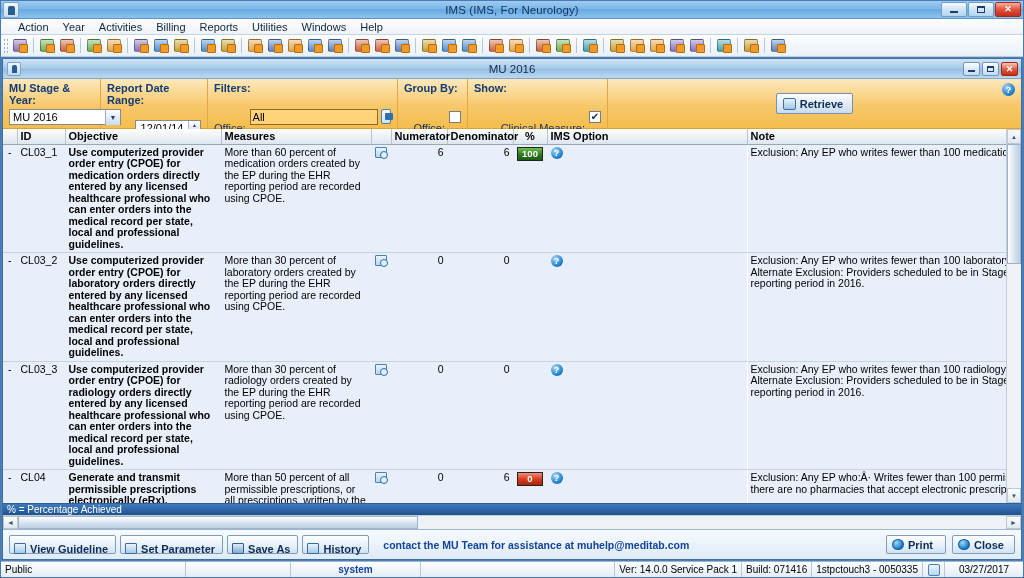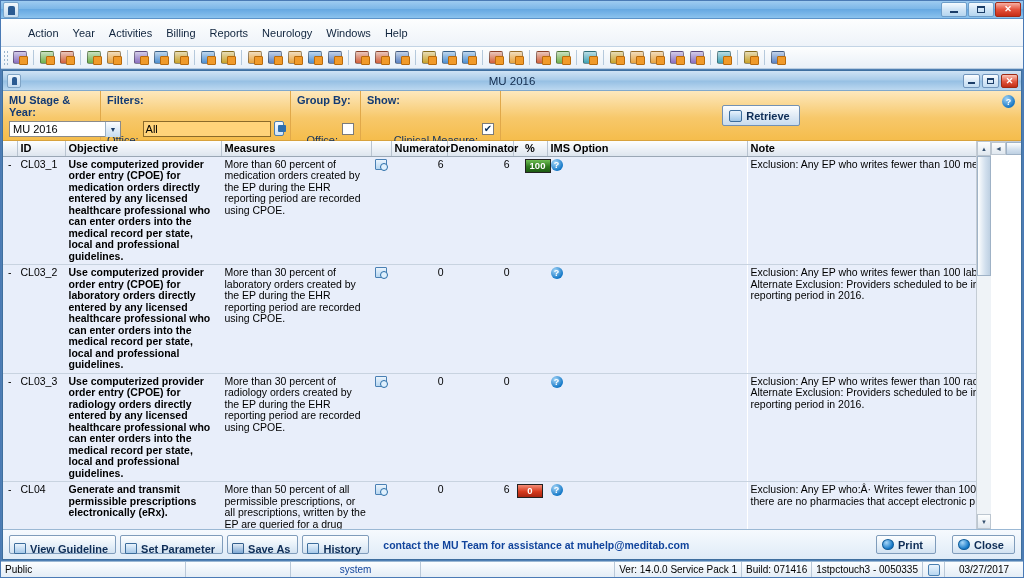--- a/index.html
+++ b/index.html
@@ -57,24 +57,24 @@
   }
   .win-btn.close {
     background: linear-gradient(#f7b0a4, #e4523c 50%, #c62d17);
     border-color: #a32a16; color: #fff; font-weight: bold;
   }
   .win-btn .g-min { display:block; width:8px; height:2px; background:#1b3d68; margin-top:5px; }
   .win-btn .g-max { display:block; width:8px; height:7px; border:1px solid #1b3d68; border-top-width:2px; }
 
   
   .menubar {
-    height: 28px;
+    height: 16px;
     background: linear-gradient(#fdfefe, #eef3f9);
     border-bottom: 1px solid #c3d4e5;
-    display: flex; align-items: center; padding-left: 20px;
+    display: flex; align-items: center; padding-left: 10px;
   }
   .menubar .mi {
     padding: 1px 7px; font-size: 11px; color: #10243d; cursor: default;
   }
 
   
   .toolbar {
     height: 22px;
     background: linear-gradient(#fdfefe, #e9f0f8);
     border-bottom: 1px solid #b9cde1;
@@ -227,21 +227,21 @@
   }
   .help-q {
     position: absolute; right: 6px; top: 4px;
     width: 13px; height: 13px; border-radius: 50%;
     background: radial-gradient(circle at 35% 30%, #9fd3f7, #1576c4 70%);
     color: #fff; font-size: 9px; font-weight: bold;
     display: flex; align-items: center; justify-content: center;
   }
 
   
-  .gridwrap { flex: 1; display: flex; flex-direction: row; overflow: hidden; background: #fff; }
+  .gridwrap { flex: 1; display: flex; flex-direction: column; overflow: hidden; background: #fff; }
   .grid-scroll { flex: 1; display: flex; overflow: hidden; }
   .grid-main { flex: 1; overflow: hidden; position: relative; }
   table.grid { border-collapse: collapse; width: 1240px; table-layout: fixed; }
   table.grid th {
     background: linear-gradient(#fdfefe, #eaeff5 60%, #dde5ee);
     border-right: 1px solid #b9c4d0; border-bottom: 1px solid #9aa7b5;
     font-size: 11px; font-weight: bold; color: #000;
     text-align: left; padding: 1px 3px; height: 15px;
     white-space: nowrap;
   }
@@ -271,21 +271,21 @@
   }
   .msr-ico::after {
     content:""; position:absolute; right:-2px; bottom:-2px; width:6px; height:6px;
     border-radius:50%; border:1.5px solid #2b6ea8; background:#dff0fd;
   }
   .pct-badge {
     display: inline-block; min-width: 26px; padding: 0 3px;
     font-size: 9.5px; font-weight: bold; color: #fff;
     border: 1px solid #222; text-align: center; line-height: 12px;
   }
-  .pct-badge.green { background: linear-gradient(#6fbf54, #2f7a1f 55%, #1d5a12); margin-left: 8px; }
+  .pct-badge.green { background: linear-gradient(#6fbf54, #2f7a1f 55%, #1d5a12); }
   .pct-badge.red { background: linear-gradient(#f48e78, #d6391c 55%, #a82510); }
   .q-ico {
     display: inline-block; width: 12px; height: 12px; border-radius: 50%;
     background: radial-gradient(circle at 35% 30%, #a5d6f8, #1176c6 72%);
     color: #fff; font-size: 9px; font-weight: bold; line-height: 12px;
     text-align: center; vertical-align: middle;
   }
 
   
   .vscroll {
@@ -340,63 +340,64 @@
     font-size: 11px; font-weight: bold; color: #0e2d56; white-space: nowrap;
   }
   .fbtn .ic { width: 12px; height: 11px; border: 1px solid #3c6d9c; border-radius: 1px;
     background: linear-gradient(#e8f3fd, #a6c9e9); }
   .fbtn .ic.save { background: linear-gradient(#dfeaf5,#7fa9d4); border-color:#345f8c; }
   .fbtn .ic.round { border-radius: 50%; background: radial-gradient(circle at 35% 30%,#a5d6f8,#1176c6 72%); border-color:#0d5b99; }
   .fnote {
     margin-left: 10px; color: #11449c; font-weight: bold; font-size: 10.5px;
     line-height: 12px;
   }
-  .fright { margin-left: auto; display: flex; gap: 16px; }
+  .fright { margin-left: auto; display: flex; gap: 6px; }
 
   
   .statusbar {
     height: 16px; background: linear-gradient(#fbfdff, #e4edf6);
     border-top: 1px solid #9bb8d4;
     display: flex; align-items: stretch; font-size: 10px; color: #000;
   }
   .statusbar .cell {
     border-right: 1px solid #b9c8d8; padding: 0 4px;
     display: flex; align-items: center;
   }
   .statusbar .cell.grow { flex: 1; }
-  .statusbar .cell.user { color: #11449c; font-weight: normal; justify-content: center; width: 130px; }
+  .statusbar .cell.user { color: #11449c; font-weight: bold; justify-content: center; width: 130px; }
   .statusbar .cell.icon { width: 22px; justify-content: center; }
   .sb-ic { width: 12px; height: 12px; border: 1px solid #4a7fb0; border-radius: 2px;
     background: linear-gradient(#eaf4fd, #b7d6f0); }
 </style>
 </head>
 <body>
 
 <div id="app">
 
   <div class="titlebar">
     <div class="app-icon"></div>
+    <div class="title">IMS (IMS, For Neurology)</div>
     <div class="win-btns">
       <div class="win-btn">
           <span class="g-min"></span>
         </div>
       <div class="win-btn">
           <span class="g-max"></span>
         </div>
       <div class="win-btn close">✕</div>
     </div>
   </div>
 
   <div class="menubar">
     <div class="mi">Action</div>
     <div class="mi">Year</div>
     <div class="mi">Activities</div>
     <div class="mi">Billing</div>
     <div class="mi">Reports</div>
-    <div class="mi">Neurology</div>
+    <div class="mi">Utilities</div>
     <div class="mi">Windows</div>
     <div class="mi">Help</div>
   </div>
 
   <div class="toolbar" id="toolbar">
     <div class="grip"></div>
   <div class="tb-ico">
         <i style="background: linear-gradient(rgba(138, 111, 192, 0.333), rgb(138, 111, 192));"></i>
       </div>
       <div class="tb-sep"></div>
@@ -534,20 +535,43 @@
       <div class="filterbar">
 
         <div class="fgroup" style="width:98px">
           <div class="flabel">MU Stage &amp; Year:</div>
           <div class="combo">
             <span>MU 2016</span>
             <span class="arrow">▼</span>
           </div>
         </div>
 
+        <div class="fgroup" style="width:107px">
+          <div class="flabel">Report Date Range:</div>
+          <div class="frow right">
+            <span class="cap">From:</span>
+            <div class="spin">
+              <div class="val">12/01/14</div>
+              <div class="btns">
+                  <span>▲</span>
+                  <span>▼</span>
+                </div>
+            </div>
+          </div>
+          <div class="frow right">
+            <span class="cap">To:</span>
+            <div class="spin">
+              <div class="val">03/27/17</div>
+              <div class="btns">
+                  <span>▲</span>
+                  <span>▼</span>
+                </div>
+            </div>
+          </div>
+        </div>
 
         <div class="fgroup" style="width:190px">
           <div class="flabel">Filters:</div>
           <div class="frow">
             <span class="cap" style="width:42px;text-align:right">Office:</span>
             <div class="txtbox">All</div>
             <div class="lookup"></div>
           </div>
           <div class="frow">
             <span class="cap" style="width:42px;text-align:right">Provider:</span>
@@ -675,20 +699,21 @@
           </div>
           <div class="vscroll">
             <div class="sbtn">▲</div>
             <div class="track">
               <div class="thumb"></div>
             </div>
             <div class="sbtn">▼</div>
           </div>
         </div>
 
+        <div class="legendbar">% = Percentage Achieved</div>
 
         <div class="hscrollbar">
           <div class="sbtn">◄</div>
           <div class="track">
             <div class="thumb"></div>
           </div>
           <div class="sbtn">►</div>
         </div>
       </div>
 

